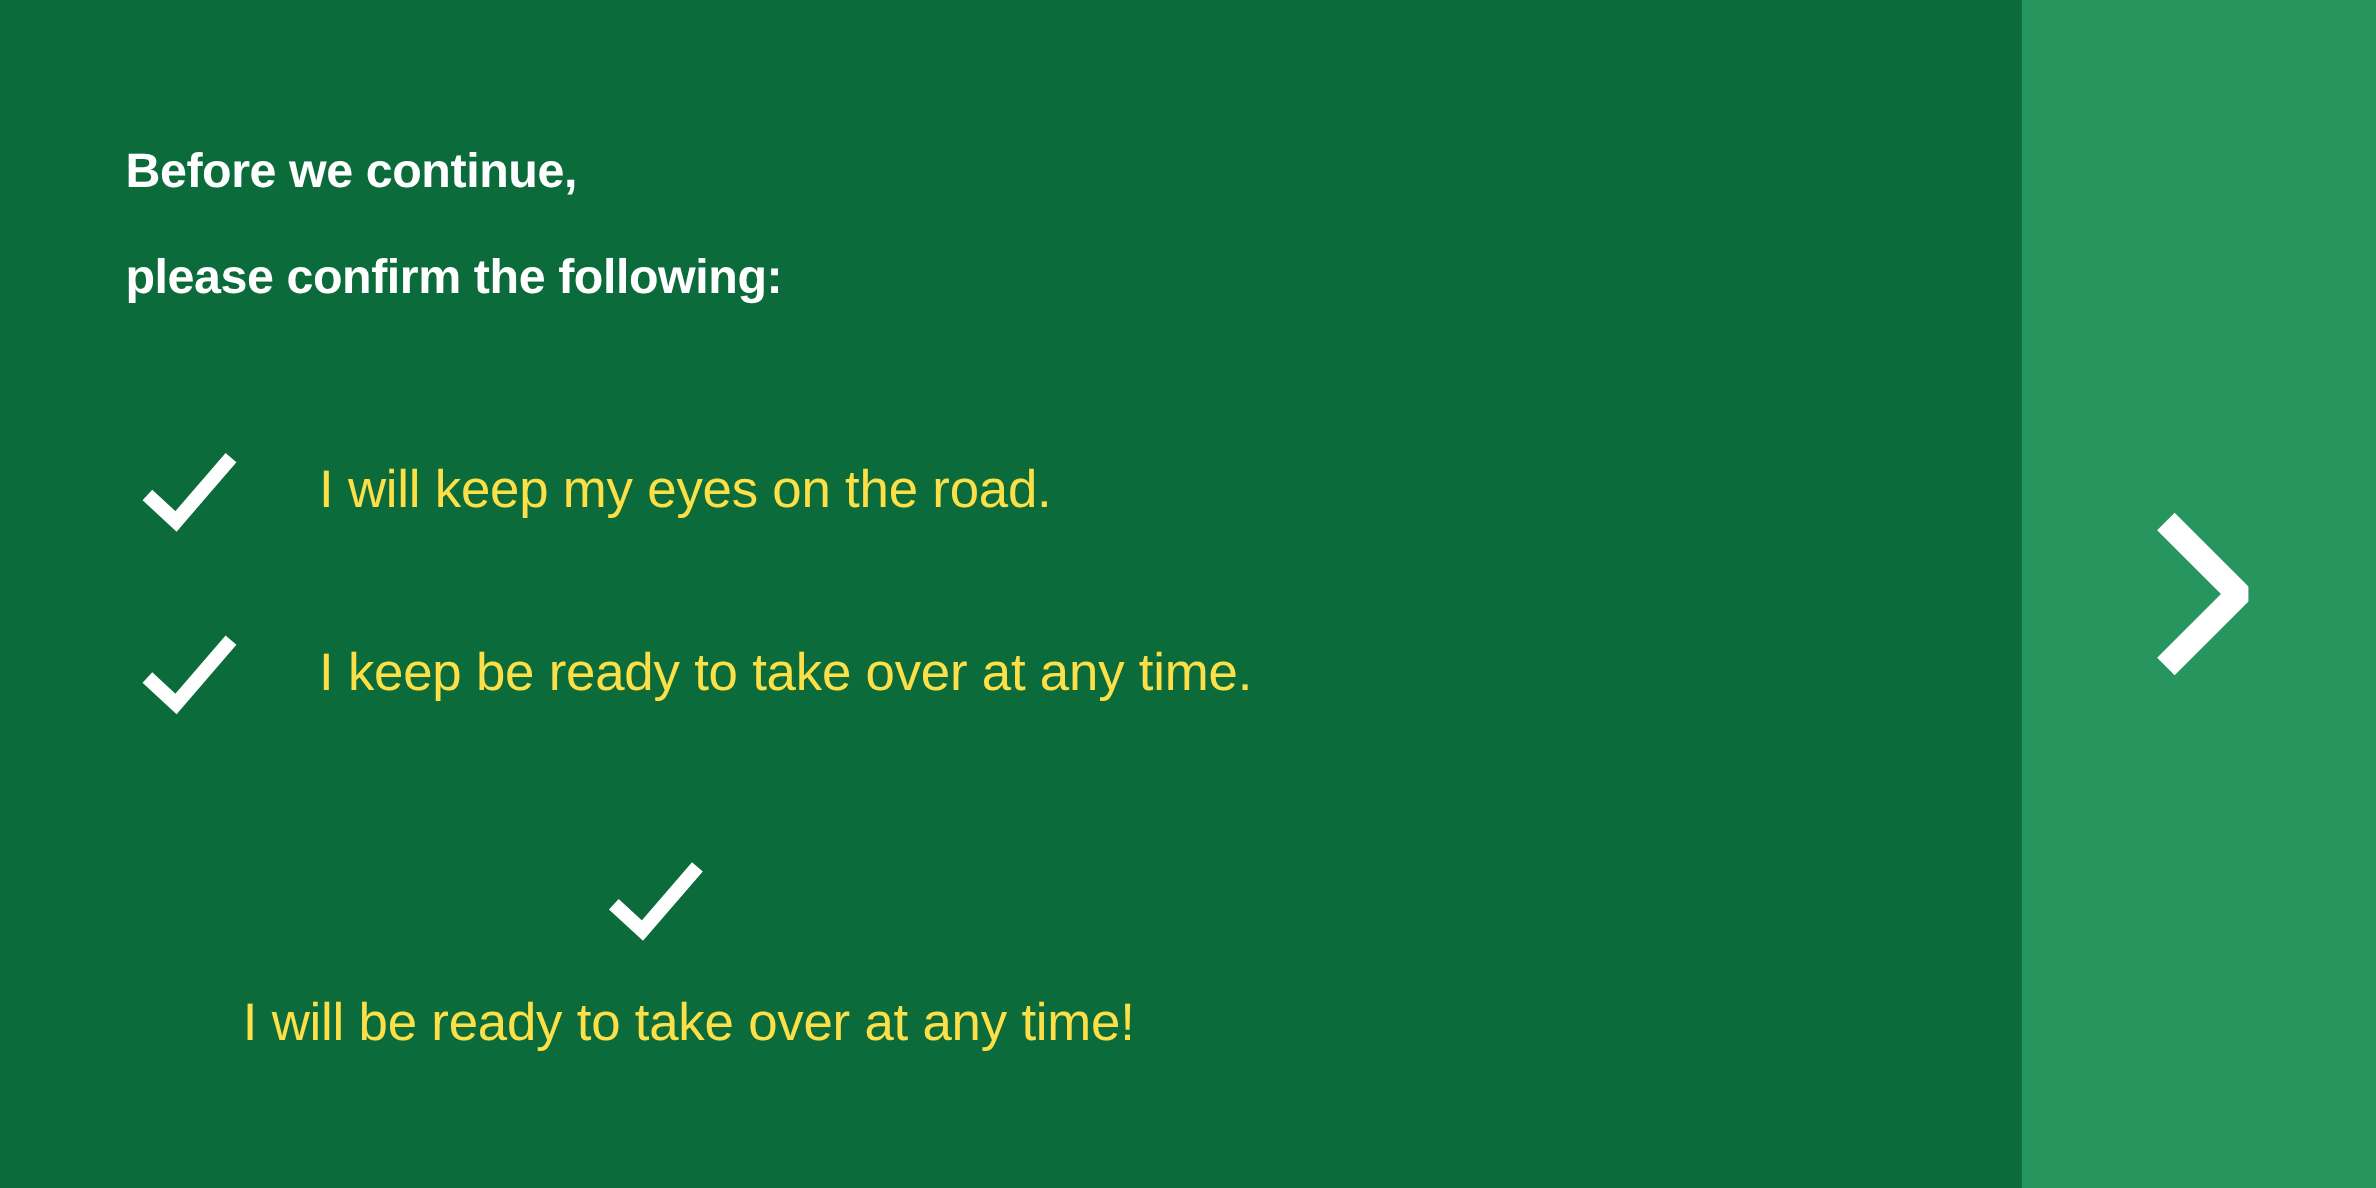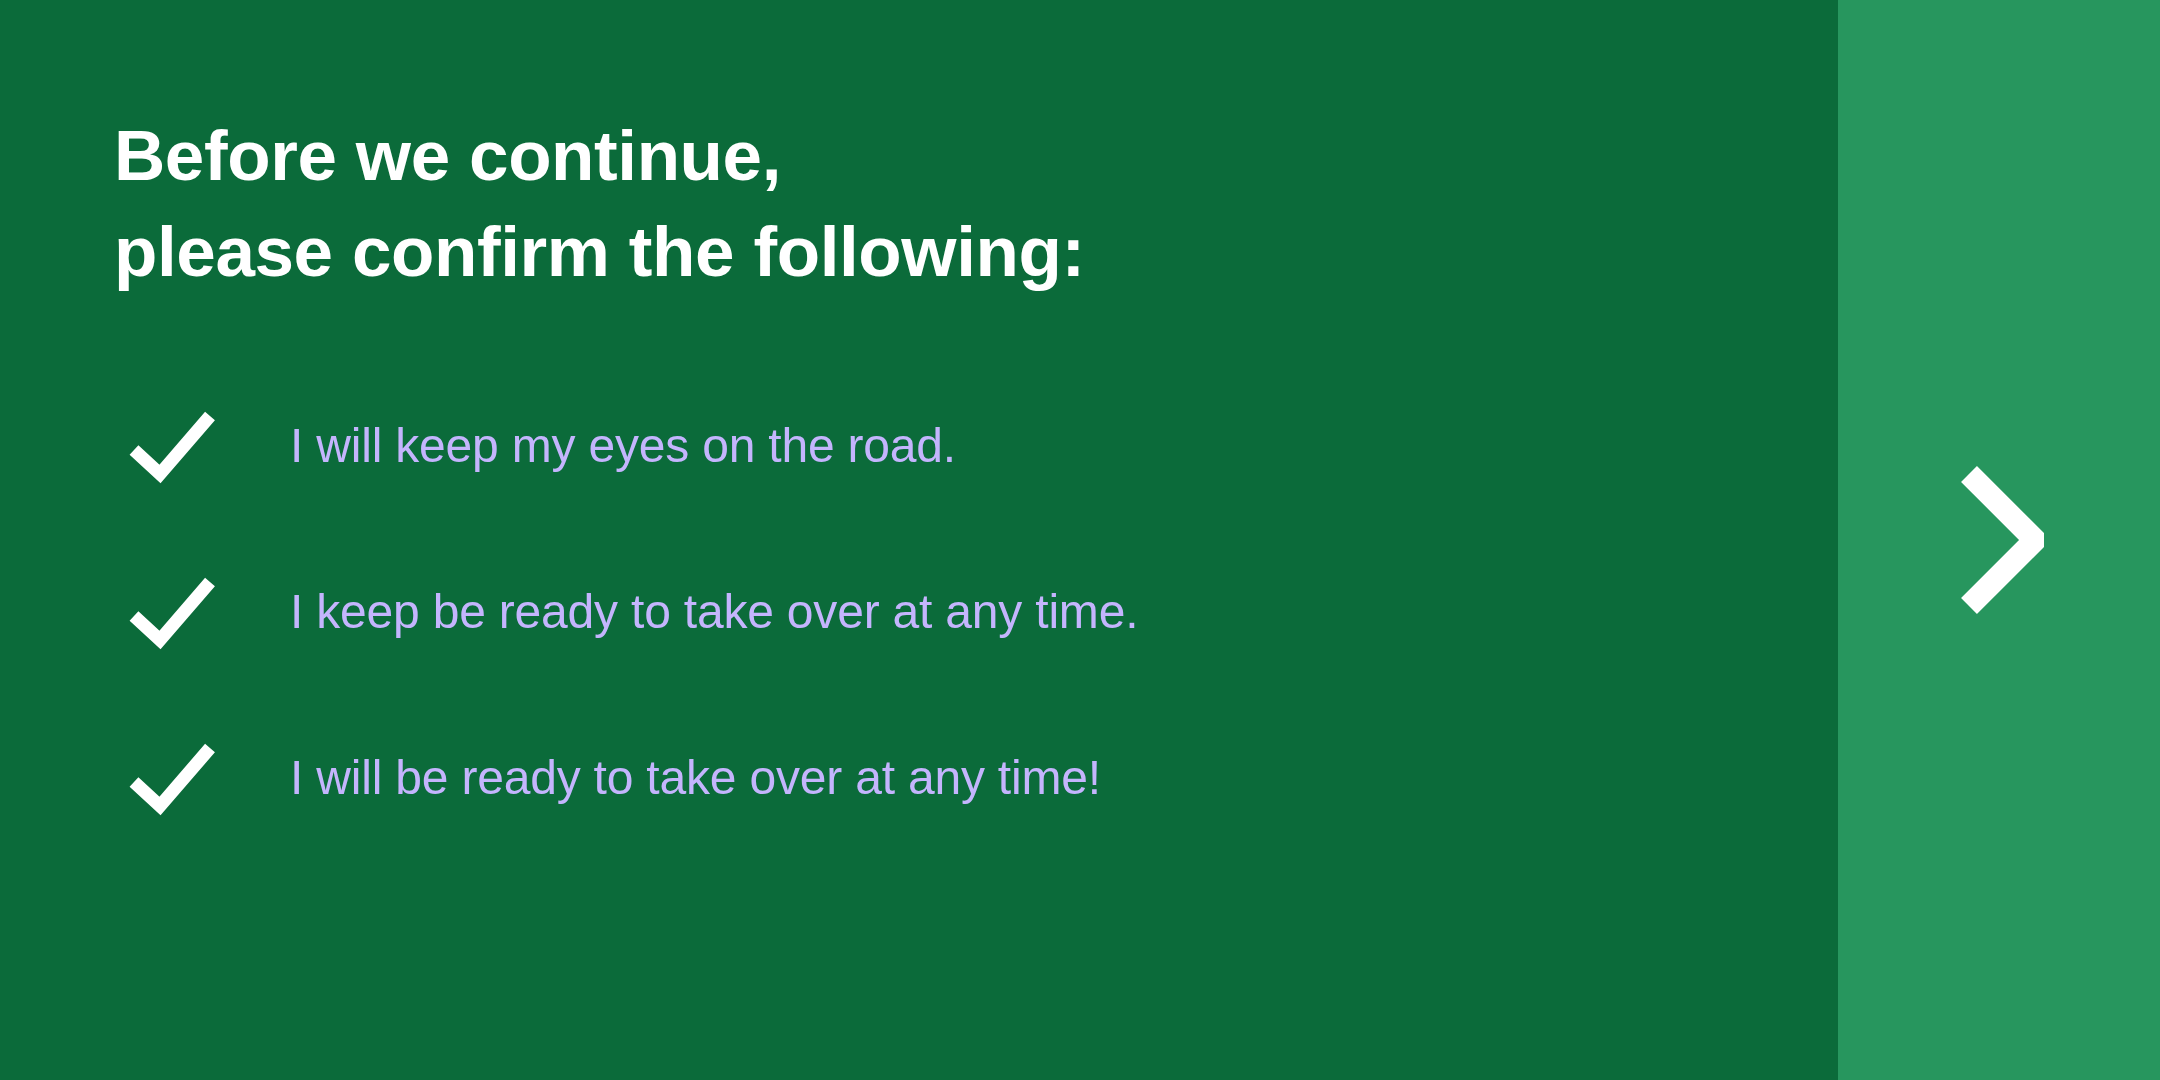--- a/index.html
+++ b/index.html
@@ -54,21 +54,21 @@
     height: 100%;
   }
 
   
   .heading {
     position: absolute;
     left: 114px;
     top: 108px;
     margin: 0;
     color: #ffffff;
-    font-size: 71px;
+    font-size: 44px;
     font-weight: 700;
     line-height: 96px;
     letter-spacing: -0.4px;
     white-space: pre-line;
   }
 
   
   .checklist {
     position: absolute;
     left: 114px;
@@ -78,36 +78,37 @@
     list-style: none;
   }
   .check-row {
     display: flex;
     align-items: center;
     height: 96px;
     margin-bottom: 70px;
   }
   .check-row:last-child {
     margin-bottom: 0;
+    flex-direction: column;
   }
   .check-mark {
     flex: 0 0 176px;
     width: 176px;
     height: 96px;
     display: flex;
     align-items: center;
   }
   .check-mark svg {
     display: block;
     width: 96px;
     height: 96px;
     margin-left: 10px;
   }
   .check-label {
-    color: #c4b5fd;
+    color: #fde047;
     font-size: 48px;
     font-weight: 400;
     line-height: 1;
     letter-spacing: -0.2px;
     white-space: nowrap;
   }
 </style>
 </head>
 <body>
 

